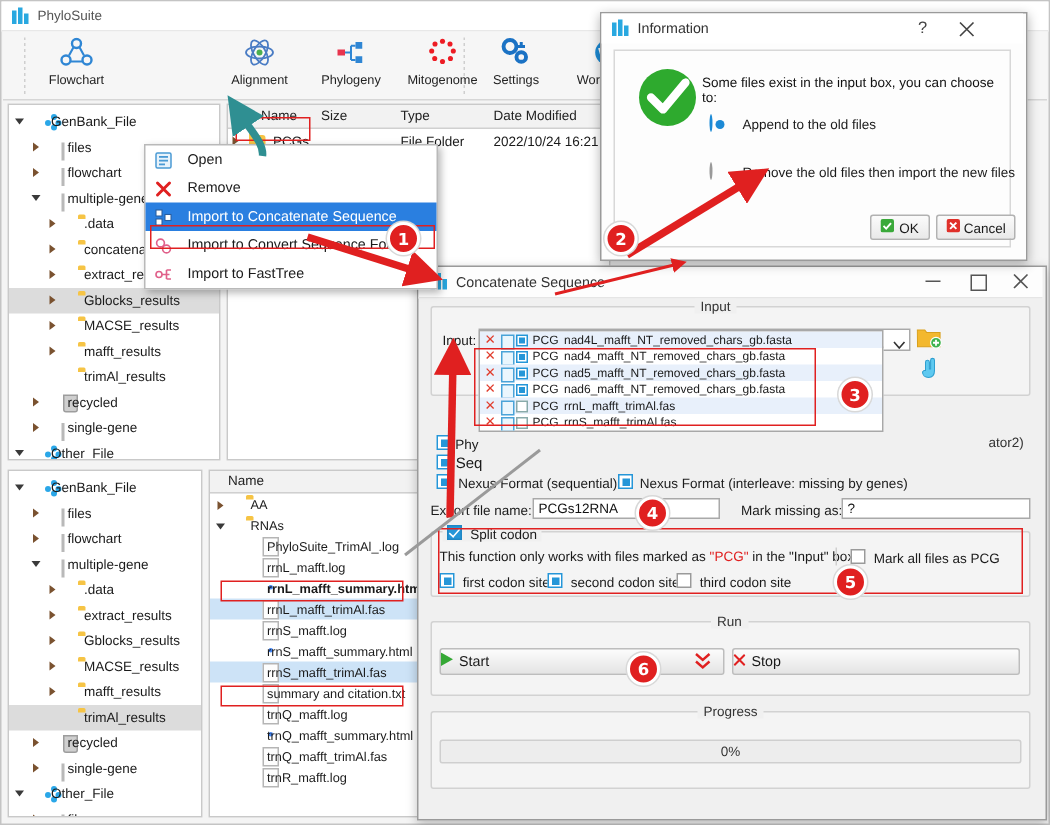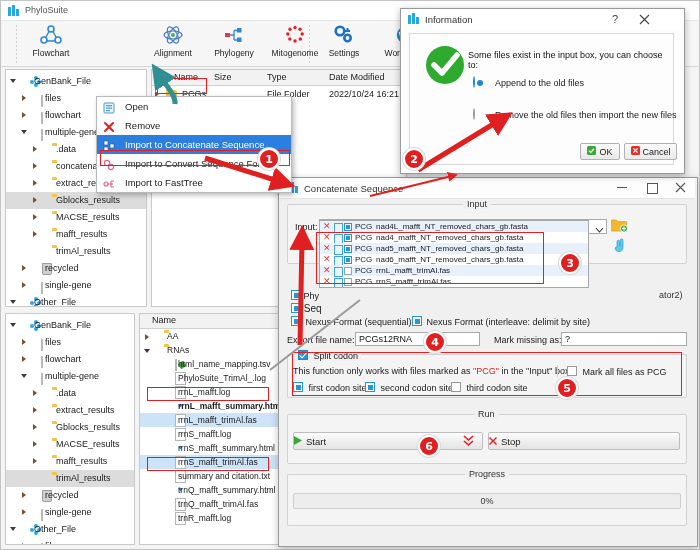--- a/index.html
+++ b/index.html
@@ -409,25 +409,20 @@
           <span style="position:absolute;left:14px;top:-1px;width:12px;height:14px;"><span class="ic i-folder" style="top:4px;width:11px;height:9px;"></span></span>
           <span style="position:absolute;left:27px;top:0;font-size:8.5px;white-space:nowrap;">AA</span>
         </div>
         <div class="tree-row" style="height:14px;line-height:14px;">
           <span class="tw open" style="left:4px;height:14px;"></span>
           <span style="position:absolute;left:14px;top:-1px;width:12px;height:14px;"><span class="ic i-folder" style="top:4px;width:11px;height:9px;"></span></span>
           <span style="position:absolute;left:27px;top:0;font-size:8.5px;white-space:nowrap;">RNAs</span>
         </div>
         <div class="tree-row" style="height:14px;line-height:14px;">
           <span class="tw leaf" style="left:15px;height:14px;"></span>
-          <span style="position:absolute;left:25px;top:-1px;width:12px;height:14px;"><span class="ic i-tsv" style="top:2px;width:10px;height:11px;"></span></span>
-          <span style="position:absolute;left:38px;top:0;font-size:8.5px;white-space:nowrap;">html_name_mapping.tsv</span>
-        </div>
-        <div class="tree-row" style="height:14px;line-height:14px;">
-          <span class="tw leaf" style="left:15px;height:14px;"></span>
           <span style="position:absolute;left:25px;top:-1px;width:12px;height:14px;">
             <span class="ic i-doc" style="top:2px;width:9px;height:11px;"></span>
           </span>
           <span style="position:absolute;left:38px;top:0;font-size:8.5px;white-space:nowrap;">PhyloSuite_TrimAl_.log</span>
         </div>
         <div class="tree-row" style="height:14px;line-height:14px;">
           <span class="tw leaf" style="left:15px;height:14px;"></span>
           <span style="position:absolute;left:25px;top:-1px;width:12px;height:14px;">
             <span class="ic i-doc" style="top:2px;width:9px;height:11px;"></span>
           </span>
@@ -463,20 +458,27 @@
             <span class="ic i-doc" style="top:2px;width:9px;height:11px;"></span>
           </span>
           <span style="position:absolute;left:38px;top:0;font-size:8.5px;white-space:nowrap;">rrnS_mafft_trimAl.fas</span>
         </div>
         <div class="tree-row" style="height:14px;line-height:14px;">
           <span class="tw leaf" style="left:15px;height:14px;"></span>
           <span style="position:absolute;left:25px;top:-1px;width:12px;height:14px;">
             <span class="ic i-doc" style="top:2px;width:9px;height:11px;"></span>
           </span>
           <span style="position:absolute;left:38px;top:0;font-size:8.5px;white-space:nowrap;">summary and citation.txt</span>
+        </div>
+        <div class="tree-row" style="height:14px;line-height:14px;">
+          <span class="tw leaf" style="left:15px;height:14px;"></span>
+          <span style="position:absolute;left:25px;top:-1px;width:12px;height:14px;">
+            <span class="ic i-doc" style="top:2px;width:9px;height:11px;"></span>
+          </span>
+          <span style="position:absolute;left:38px;top:0;font-size:8.5px;white-space:nowrap;">trnQ_mafft.log</span>
         </div>
         <div class="tree-row" style="height:14px;line-height:14px;">
           <span class="tw leaf" style="left:15px;height:14px;"></span>
           <span style="position:absolute;left:25px;top:-1px;width:12px;height:14px;"><span class="ic i-chrome" style="top:2px;width:11px;height:11px;"></span></span>
           <span style="position:absolute;left:38px;top:0;font-size:8.5px;white-space:nowrap;">trnQ_mafft_summary.html</span>
         </div>
         <div class="tree-row" style="height:14px;line-height:14px;">
           <span class="tw leaf" style="left:15px;height:14px;"></span>
           <span style="position:absolute;left:25px;top:-1px;width:12px;height:14px;">
             <span class="ic i-doc" style="top:2px;width:9px;height:11px;"></span>
@@ -645,21 +647,21 @@
     <span>Seq</span>
   </div>
   <div class="abs" style="left:380px;top:112px;font-size:9px;color:#333;">ator2)</div>
 
   <div class="abs" style="left:12px;top:138px;font-size:9px;">
     <span class="cb on"></span>
     <span style="margin-left:2px;">Nexus Format (sequential)</span>
   </div>
   <div class="abs" style="left:133px;top:138px;font-size:9px;">
     <span class="cb on"></span>
-    <span style="margin-left:2px;">Nexus Format (interleave: delimit by site)</span>
+    <span style="margin-left:2px;">Nexus Format (interleave: missing by genes)</span>
   </div>
 
   <div class="abs" style="left:8px;top:157px;font-size:9px;">Export file name:</div>
   <div class="abs tfield" style="left:76px;top:154px;width:125px;height:14px;">
     <span>PCGs12RNA</span>
   </div>
   <div class="abs" style="left:215px;top:157px;font-size:9px;">Mark missing as:</div>
   <div class="abs tfield" style="left:282px;top:154px;width:126px;height:14px;">
     <span>?</span>
   </div>

